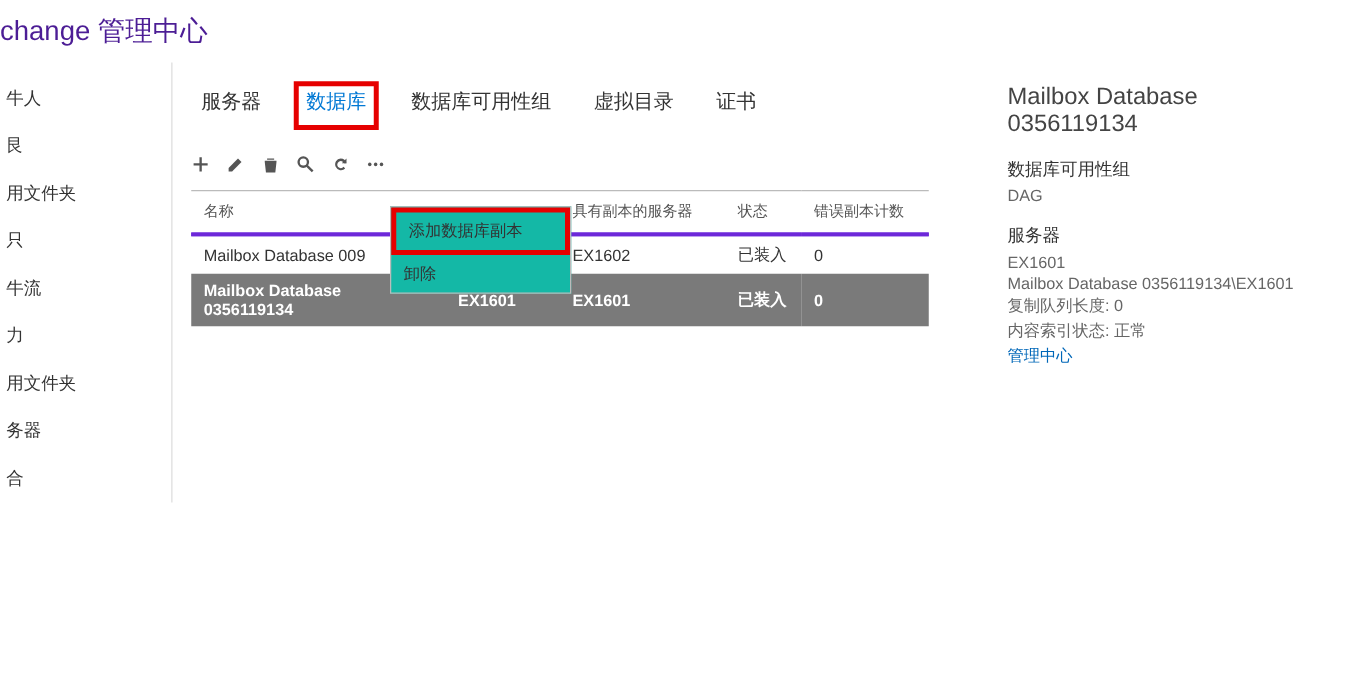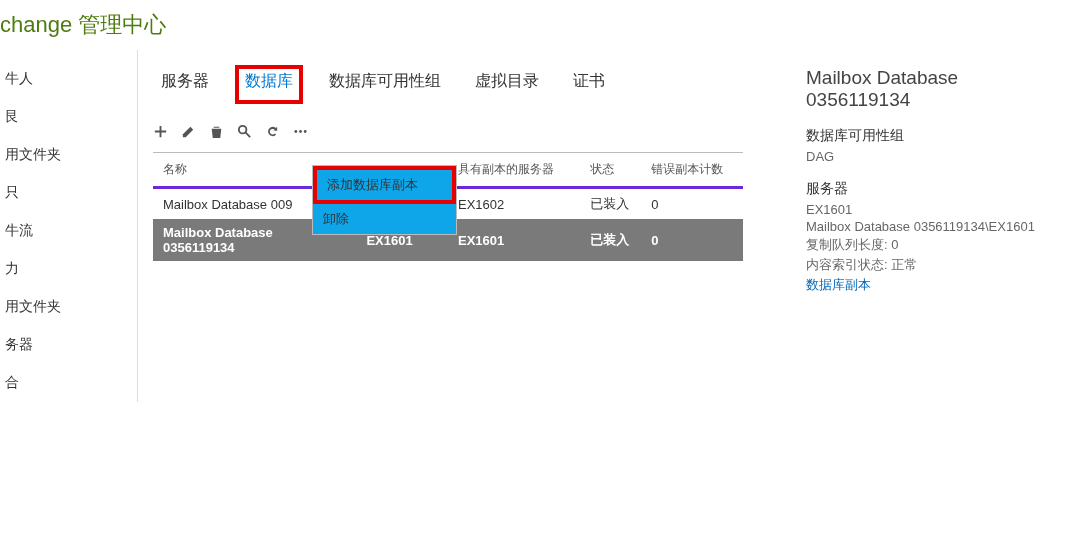--- a/index.html
+++ b/index.html
@@ -1,35 +1,35 @@
 <!DOCTYPE html>
 <html><head>
   <meta charset="utf-8">
   <style>
     * { margin:0; padding:0; box-sizing:border-box; }
     body { font-family:"Segoe UI","Microsoft YaHei",sans-serif; font-size:13px; color:#333; background:#fff; width:1076px; height:546px; overflow:hidden; }
     .header { padding:10px 0 10px 0; }
-    .header-title { color:#4d7c0f; font-size:22px; font-weight:400; padding-left:0; }
+    .header-title { color:#4c1d95; font-size:22px; font-weight:400; padding-left:0; }
     .layout { display:flex; }
     .sidebar { width:184px; border-right:1px solid #ddd; padding-top:10px; }
     .sidebar-item { padding:10px 5px; font-size:14px; cursor:pointer; color:#333; }
     .sidebar-item.selected { font-weight:normal; }
     .main { flex:1; padding:10px 15px 0 15px; display:flex;gap:48px; }
     .left-main { flex:1; min-width:0; }
     .tabs { margin:5px 0 20px 0; }
     .tab { display:inline-block; padding:4px 8px; font-size:16px; margin-right:18px; cursor:pointer; color:#333; }
     .tab.active { color:#0078d4; }
     .tab.redbox { border:4px solid #e60000; padding:2px 6px 8px 6px; }
     .toolbar { margin:15px 0 10px 0; display:flex; align-items:center; gap:13px; color:#555; }
     .toolbar svg { width:15px; height:15px; cursor:pointer; }
     .table { width:590px; border-collapse:collapse; position:relative; }
     .th { text-align:left; font-size:12px; font-weight:400; padding:8px 10px; border-top:1px solid #bbb; border-bottom:3px solid #6d28d9; color:#555; }
     .td { padding:6px 10px; font-size:13px; }
     .row-selected .td { background:#7a7a7a; color:#fff; font-weight:bold; }
-    .menu { position:absolute; top:165px; left:312px; width:145px; background:#0ea5e9; border:1px solid #bbb; z-index:20; }
+    .menu { position:absolute; top:165px; left:312px; width:145px; background:#14b8a6; border:1px solid #bbb; z-index:20; }
     .menu-item { padding:6px 10px; font-size:13px; cursor:pointer; }
     .menu-item.redbox { border:4px solid #e60000; }
     .details { width:270px; padding:5px 0 0 15px; font-size:13px; }
     .details h2 { font-size:19px; font-weight:400; color:#444; margin:2px 0 14px 0; }
     .details .sect-label { font-size:14px; font-weight:400; color:#333; margin-top:16px; margin-bottom:4px; }
     .details .val { color:#666; font-size:13px; margin-bottom:2px; }
     .details a { color:#0067b8; text-decoration:none; font-size:13px; }
   </style>
 </head>
 <body>
@@ -111,21 +111,21 @@
 
     <div class="details">
       <h2>Mailbox Database 0356119134</h2>
       <div class="sect-label">数据库可用性组</div>
       <div class="val">DAG</div>
       <div class="sect-label">服务器</div>
       <div class="val">EX1601</div>
       <div class="val">Mailbox Database 0356119134\EX1601</div>
       <div class="val">复制队列长度: 0</div>
       <div class="val">内容索引状态: 正常</div>
-      <a href="#">数据库副本</a>
+      <a href="#">管理中心</a>
     </div>
   </div>
 </div>
 
 <div class="menu" id="menu">
     <div class="menu-item redbox">添加数据库副本</div>
     <div class="menu-item">卸除</div>
   </div>
 
 </body></html>

